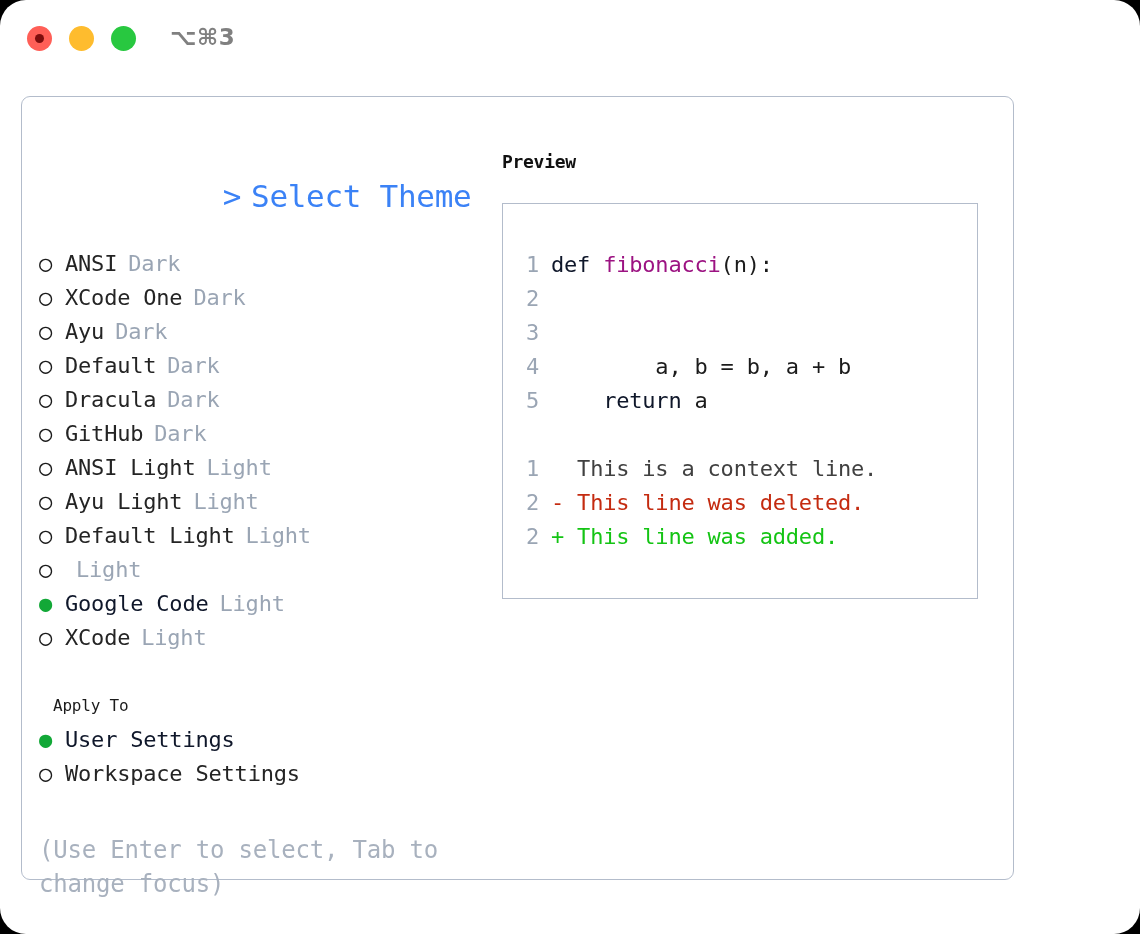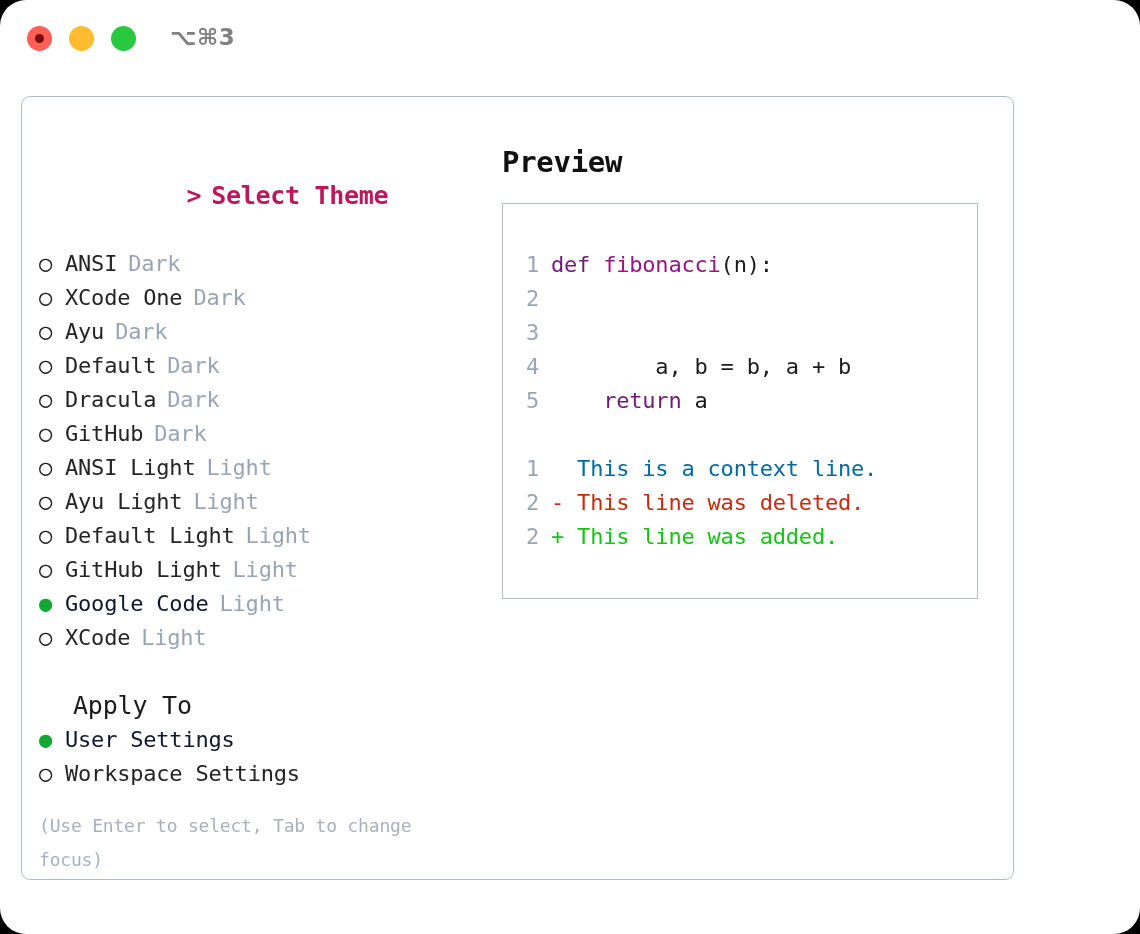--- a/index.html
+++ b/index.html
@@ -98,23 +98,23 @@
   }
   .col-right {
     position: absolute;
     left: 480px;
     top: 48px;
     width: 500px;
   }
 
   
   .section-head {
-    font-size: 25px;
-    font-weight: 700;
-    color: #be185d;
+    font-size: 31px;
+    font-weight: 400;
+    color: #3b82f6;
     letter-spacing: -0.3px;
     line-height: 34px;
     white-space: pre;
   }
   .section-head .caret { margin-right: 10px; }
 
   .opt-list { margin: 0; padding: 0; }
 
   .opt {
     display: flex;
@@ -133,42 +133,42 @@
   }
   .marker.sel { color: #12a837; }
   .opt-label { color: #242424; }
   .opt.selected .opt-label { color: #0f172a; }
   .opt-tag {
     color: #9aa5b4;
     margin-left: 11px;
   }
 
   .apply-head {
-    font-size: 25px;
+    font-size: 16px;
     color: #1b1b1b;
     line-height: 34px;
-    margin-left: 34px;
+    margin-left: 14px;
     white-space: pre;
     letter-spacing: -0.2px;
   }
 
   .spacer-block { height: 34px; }
 
   .hint {
-    margin-top: 18px;
+    margin-top: 42px;
+    font-size: 24px;
+    color: #a8b1be;
+    line-height: 34px;
+    width: 400px;
+    letter-spacing: -0.2px;
+  }
+
+  
+  .preview-head {
     font-size: 18px;
-    color: #a8b1be;
-    line-height: 34px;
-    width: 400px;
-    letter-spacing: -0.2px;
-  }
-
-  
-  .preview-head {
-    font-size: 29px;
     font-weight: 700;
     color: #111111;
     line-height: 34px;
     letter-spacing: -0.3px;
   }
 
   .preview-box {
     margin-top: 24px;
     width: 476px;
     height: 396px;
@@ -188,27 +188,27 @@
   .ln {
     width: 48px;
     flex: 0 0 48px;
     text-align: right;
     color: #9aa5b4;
     padding-right: 12px;
     box-sizing: border-box;
   }
   .code-text { color: #1b1b1b; }
 
-  .tok-kw   { color: #701a75; }
+  .tok-kw   { color: #0f172a; }
   .tok-fn   { color: #9c1382; text-align: center; }
   .tok-num  { color: #0c7a74; }
   .tok-plain{ color: #1b1b1b; }
 
   .diff-gap { height: 34px; }
-  .diff-ctx { color: #0369a1; }
+  .diff-ctx { color: #404040; }
   .diff-del { color: #c42b10; }
   .diff-add { color: #14c414; }
 </style>
 </head>
 <body>
 
 <div class="window">
 
   <div class="titlebar">
     <div class="traffic">
@@ -233,21 +233,21 @@
         <div class="opt-list" id="theme-list">
             <div class="opt"><span class="marker">○</span><span class="opt-label">ANSI</span><span class="opt-tag">Dark</span></div>
             <div class="opt"><span class="marker">○</span><span class="opt-label">XCode One</span><span class="opt-tag">Dark</span></div>
             <div class="opt"><span class="marker">○</span><span class="opt-label">Ayu</span><span class="opt-tag">Dark</span></div>
             <div class="opt"><span class="marker">○</span><span class="opt-label">Default</span><span class="opt-tag">Dark</span></div>
             <div class="opt"><span class="marker">○</span><span class="opt-label">Dracula</span><span class="opt-tag">Dark</span></div>
             <div class="opt"><span class="marker">○</span><span class="opt-label">GitHub</span><span class="opt-tag">Dark</span></div>
             <div class="opt"><span class="marker">○</span><span class="opt-label">ANSI Light</span><span class="opt-tag">Light</span></div>
             <div class="opt"><span class="marker">○</span><span class="opt-label">Ayu Light</span><span class="opt-tag">Light</span></div>
             <div class="opt"><span class="marker">○</span><span class="opt-label">Default Light</span><span class="opt-tag">Light</span></div>
-            <div class="opt"><span class="marker">○</span><span class="opt-label">GitHub Light</span><span class="opt-tag">Light</span></div>
+            <div class="opt"><span class="marker">○</span><span class="opt-tag">Light</span></div>
             <div class="opt selected"><span class="marker sel">●</span><span class="opt-label">Google Code</span><span class="opt-tag">Light</span></div>
             <div class="opt"><span class="marker">○</span><span class="opt-label">XCode</span><span class="opt-tag">Light</span></div>
           </div>
 
         <div class="spacer-block"></div>
 
         <div class="apply-head">Apply To</div>
 
         <div class="opt-list" id="apply-list">
             <div class="opt selected"><span class="marker sel">●</span><span class="opt-label">User Settings</span></div>

